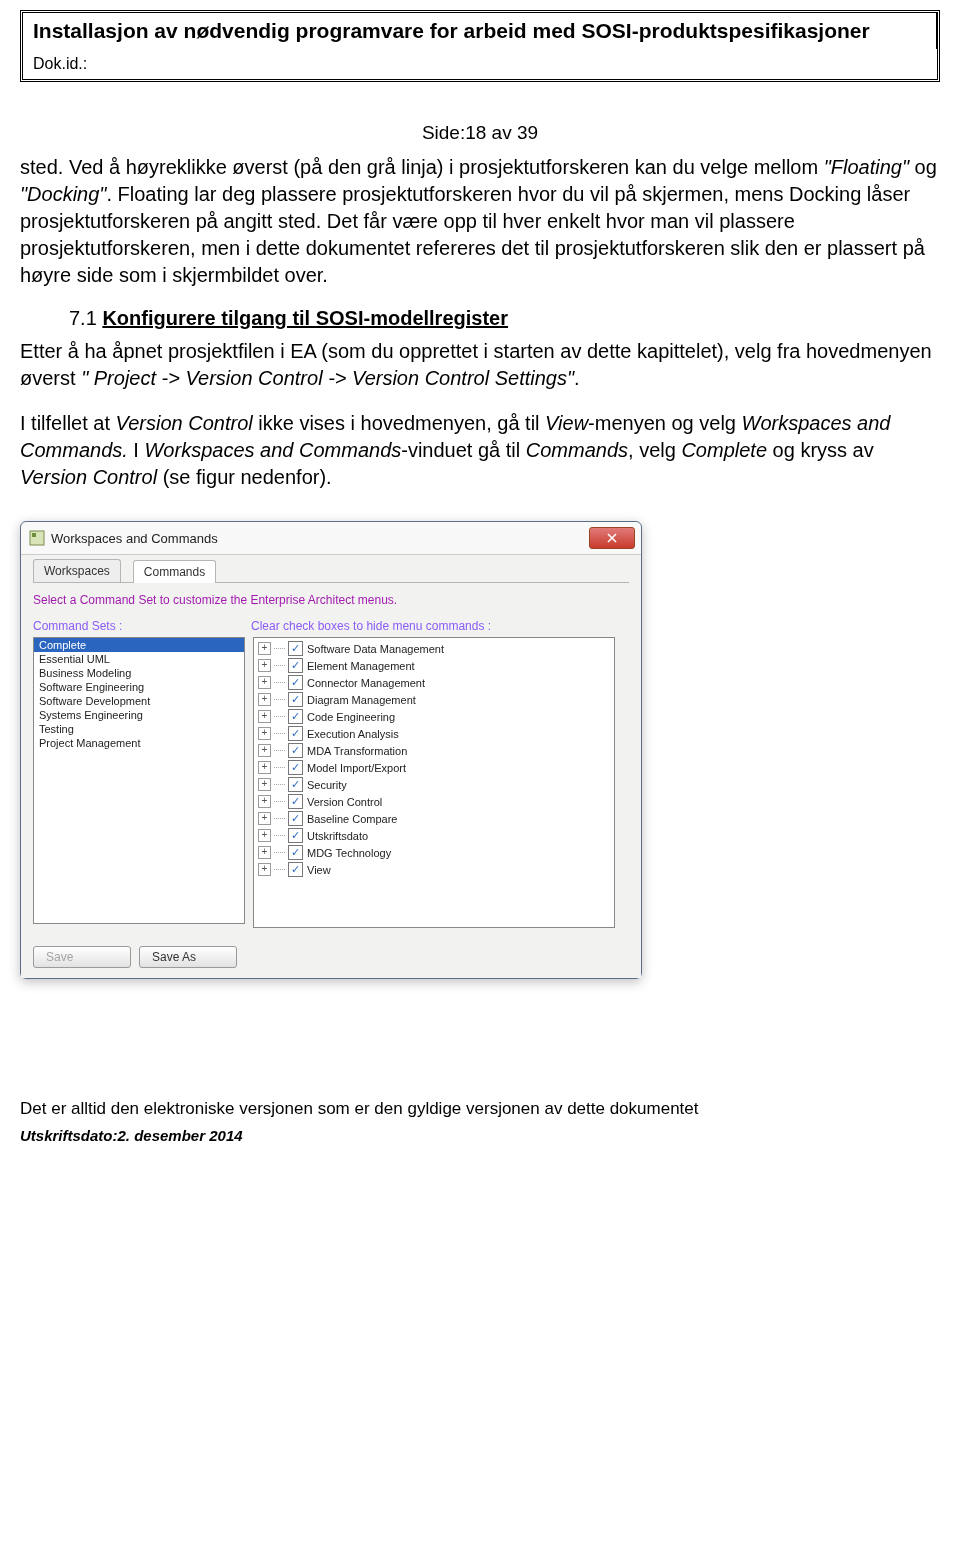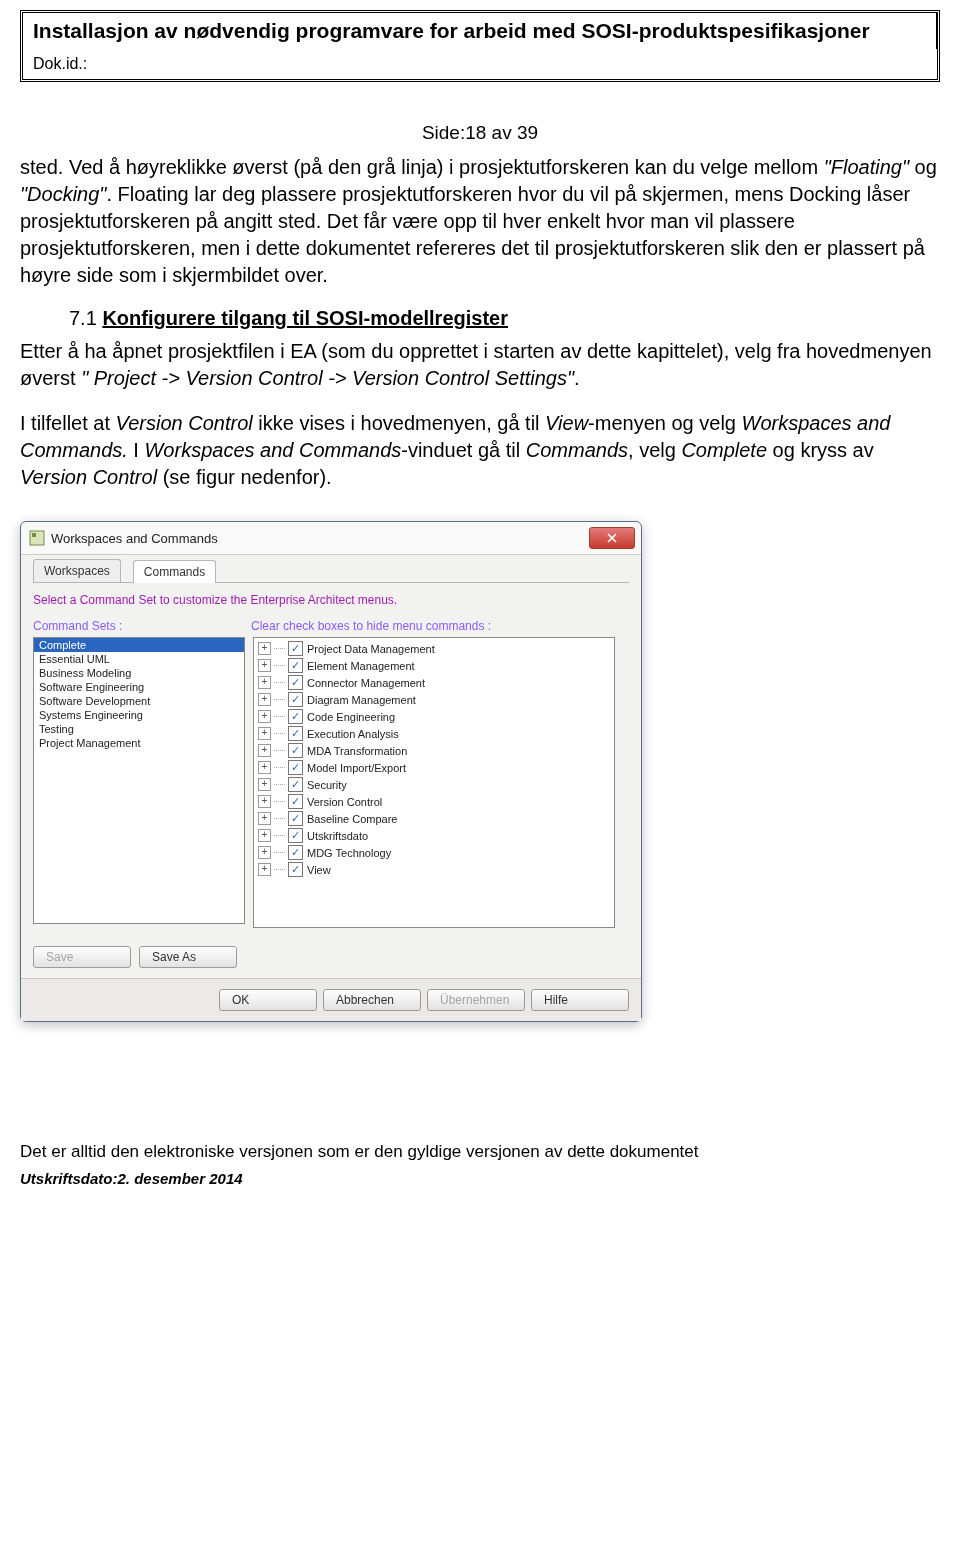--- a/index.html
+++ b/index.html
@@ -231,21 +231,21 @@
           <div class="item">Software Development</div>
           <div class="item">Systems Engineering</div>
           <div class="item">Testing</div>
           <div class="item">Project Management</div>
         </div>
         <div class="tree">
           <div class="tree-row">
               <span class="exp">+</span>
               <span class="dash"></span>
               <span class="cb"></span>
-              <span>Project Data Management</span>
+              <span>Software Data Management</span>
             </div>
           <div class="tree-row">
               <span class="exp">+</span>
               <span class="dash"></span>
               <span class="cb"></span>
               <span>Element Management</span>
             </div>
           <div class="tree-row">
               <span class="exp">+</span>
               <span class="dash"></span>
@@ -318,24 +318,18 @@
               <span class="cb"></span>
               <span>View</span>
             </div>
         </div>
       </div>
       <div class="btn-row">
         <div class="btn dis">Save</div>
         <div class="btn">Save As</div>
       </div>
     </div>
-    <div class="dlg-footer">
-      <div class="btn">OK</div>
-      <div class="btn">Abbrechen</div>
-      <div class="btn dis">Übernehmen</div>
-      <div class="btn">Hilfe</div>
-    </div>
   </div>
 
   <div class="footer-note">Det er alltid den elektroniske versjonen som er den gyldige versjonen av dette dokumentet</div>
   <div class="print-date">Utskriftsdato:2. desember 2014</div>
 
 </div>
 
 </body></html>

